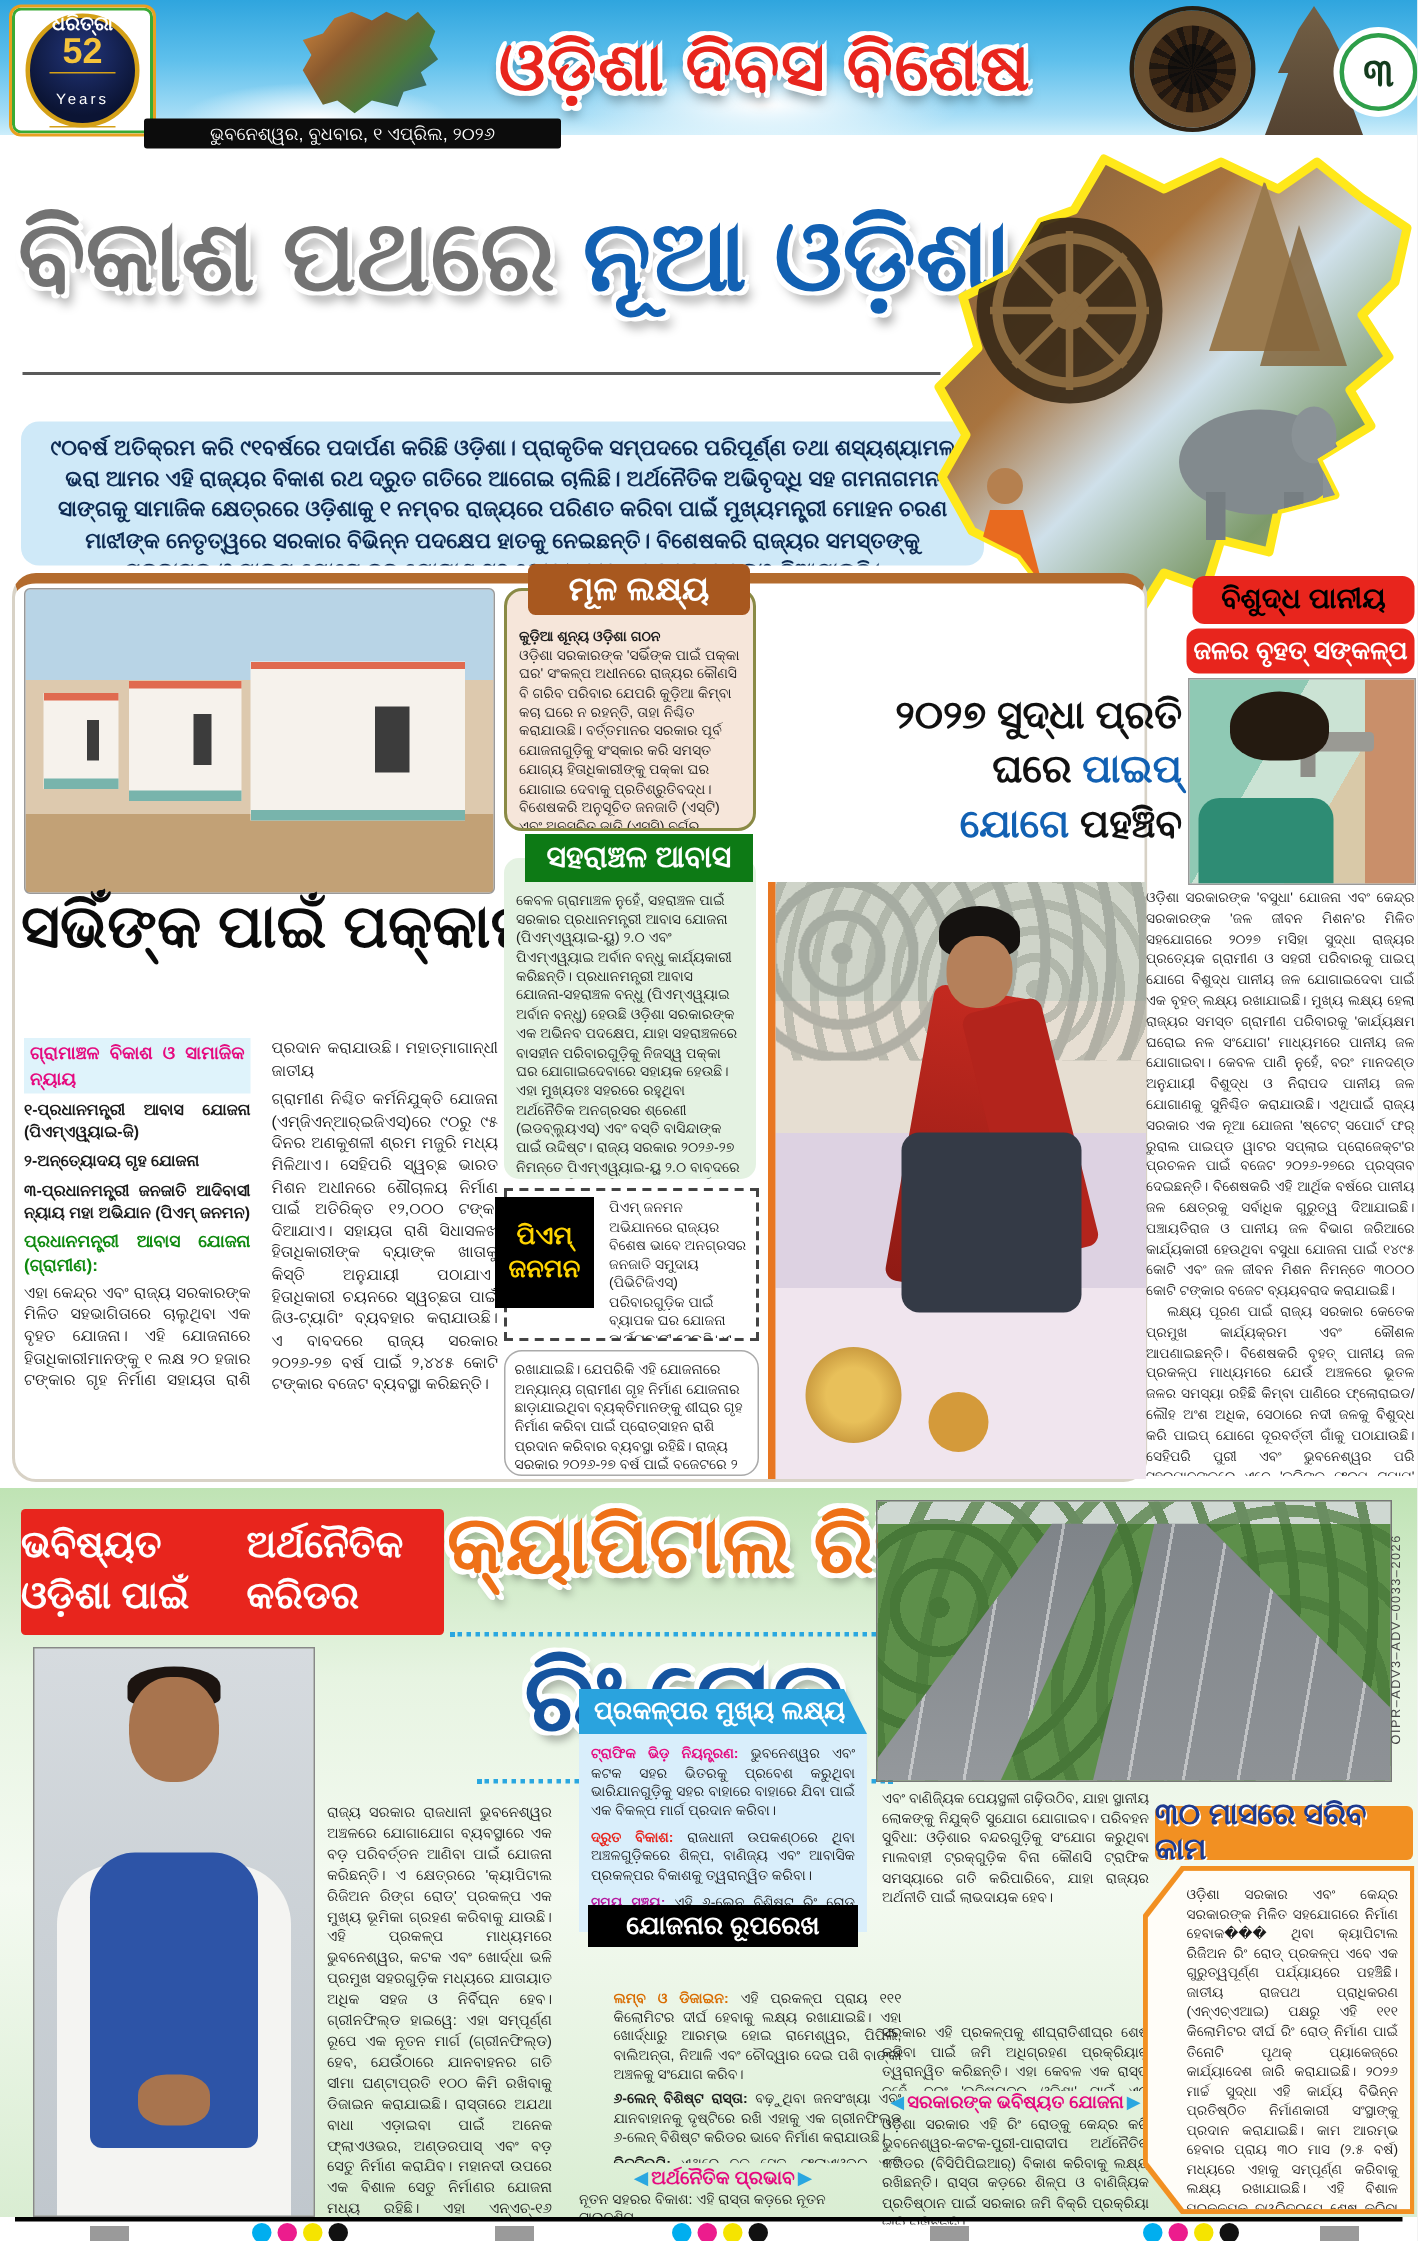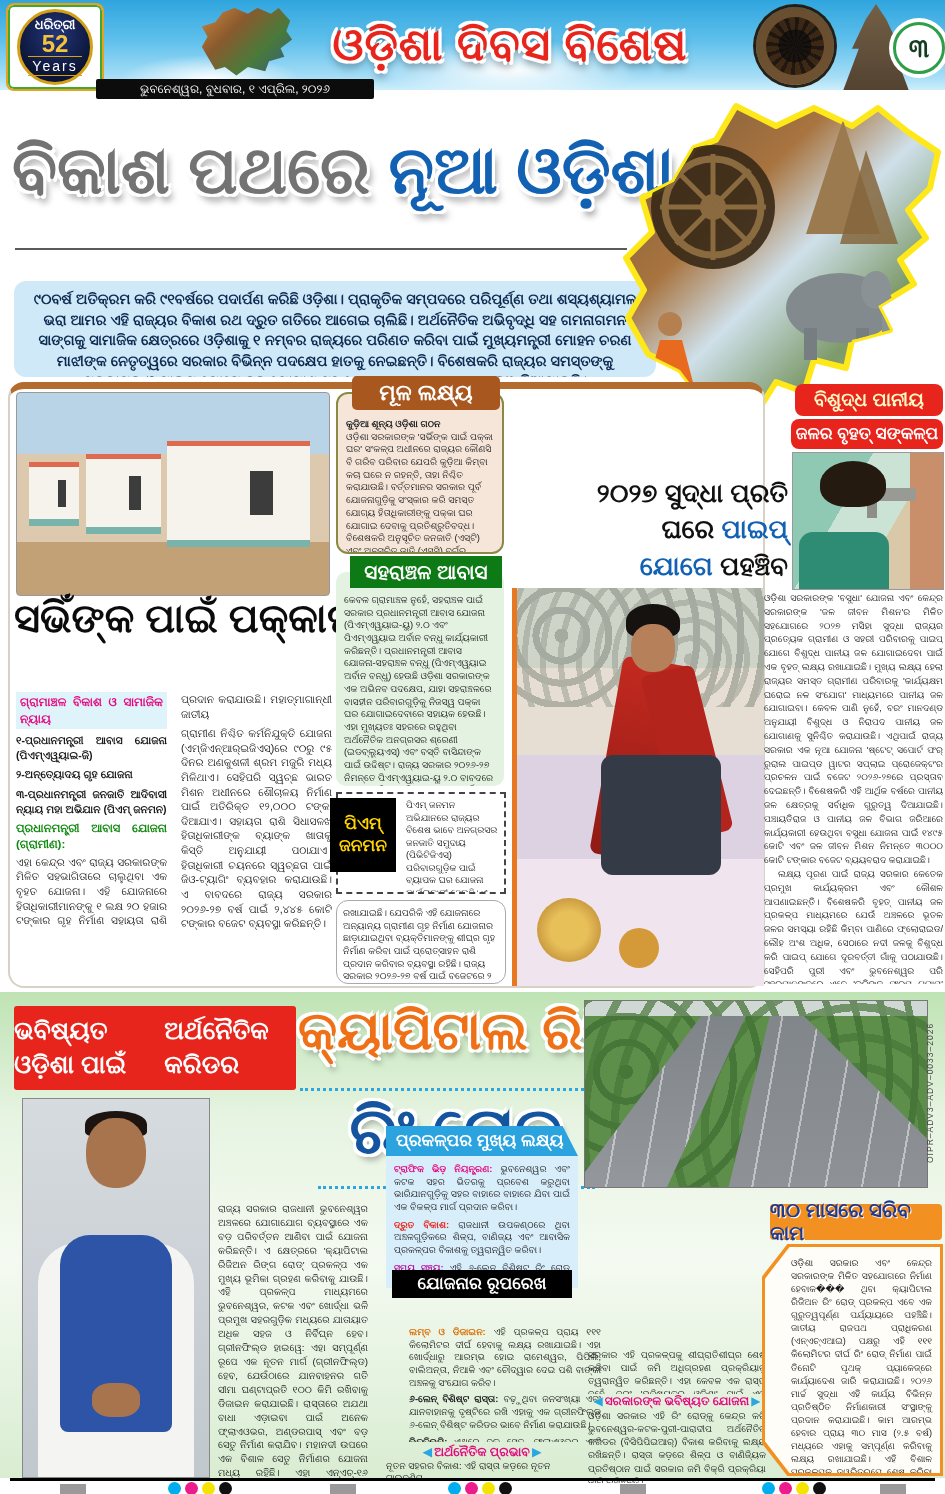--- a/index.html
+++ b/index.html
@@ -7,21 +7,21 @@
         font-family:"Liberation Sans","DejaVu Sans",sans-serif;color:#1a1a1a;}
   .abs{position:absolute;}
   .nosel{user-select:none;}
   
   .masthead{left:0;top:0;width:945px;height:90px;background:linear-gradient(180deg,#2fa5de 0%,#5fc0ec 45%,#a5ddf6 85%,#cdeefb 100%);}
   .cloud{position:absolute;background:radial-gradient(closest-side,#ffffff,rgba(255,255,255,0));border-radius:50%;}
   .logo-box{left:6px;top:3px;width:94px;height:84px;background:#fff;border-radius:8px;border:2px solid #e8a020;display:flex;align-items:center;justify-content:center;box-shadow:inset 0 0 0 2px #3aaa35;}
   .logo-circle{width:76px;height:76px;border-radius:50%;background:radial-gradient(circle at 50% 32%,#22357a,#0b1434 72%);border:3px solid #d4a017;display:flex;flex-direction:column;align-items:center;justify-content:center;box-sizing:border-box;text-align:right;}
   .logo-name{color:#fff;font-size:13px;font-weight:bold;line-height:1;}
   .logo-years{color:#f5c33b;font-size:24px;font-weight:800;line-height:1.05;}
-  .logo-years-lbl{color:#fff;font-size:14px;letter-spacing:2px;border-top:1px solid #d4a017;border-bottom:1px solid #d4a017;padding:1px 4px;}
+  .logo-years-lbl{color:#fff;font-size:10px;letter-spacing:2px;border-top:1px solid #d4a017;border-bottom:1px solid #d4a017;padding:12px 4px;}
   .mh-map{left:198px;top:5px;width:96px;height:72px;background:linear-gradient(135deg,#d98c3f 0%,#8a5a2e 35%,#4a7a3a 65%,#2e5a8a 100%);
           clip-path:polygon(38% 4%,52% 12%,62% 4%,76% 12%,84% 4%,96% 22%,92% 36%,98% 48%,86% 60%,90% 72%,74% 78%,70% 92%,52% 86%,40% 98%,28% 86%,18% 90%,10% 72%,4% 58%,10% 44%,4% 30%,18% 24%,26% 10%);
           filter:drop-shadow(0 0 2px #fff);}
   .mh-title{left:285px;top:8px;width:450px;height:74px;display:flex;align-items:center;justify-content:center;
             font-size:45px;font-weight:800;color:#e8251d;letter-spacing:1px;
             text-shadow:-3px -3px 0 #fff,3px -3px 0 #fff,-3px 3px 0 #fff,3px 3px 0 #fff,0 6px 8px rgba(0,0,0,.5);}
   .dateline{left:96px;top:79px;width:278px;height:20px;background:#0c0c0c;color:#fff;font-size:12px;display:flex;align-items:center;justify-content:center;border-radius:2px;}
   .wheel{left:756px;top:7px;width:78px;height:78px;border-radius:50%;
          background:repeating-conic-gradient(#3a2817 0 9deg,#7a5a33 9deg 22.5deg),radial-gradient(circle,#2b1b0e 0 30%,#7a5a33 30% 100%);
          background-blend-mode:multiply;box-shadow:0 0 0 3px #241608, inset 0 0 0 10px #6b4a26;opacity:.95;}
@@ -62,29 +62,29 @@
   .puja{left:512px;top:588px;width:252px;height:398px;border-left:5px solid #e87722;box-sizing:border-box;overflow:hidden;
         background:linear-gradient(180deg,#cfd4c9 0 20%,#e6ded2 20% 42%,#ddd2e2 42% 68%,#f0e5ee 68%);}
   .crowd{position:absolute;inset:0 0 70% 0;background:repeating-radial-gradient(circle at 18% 40%,#868b81 0 7px,transparent 7px 22px),repeating-radial-gradient(circle at 70% 60%,#9a9f93 0 6px,transparent 6px 18px);opacity:.55;}
   .cm-hair{position:absolute;left:44%;top:4%;width:54px;height:34px;background:#151210;border-radius:50% 50% 30% 30%;}
   .cm-face{position:absolute;left:46%;top:9%;width:44px;height:48px;background:#b5805a;border-radius:45%;}
   .scarf{position:absolute;left:36%;top:18%;width:70px;height:200px;background:linear-gradient(#c42a20,#8f1a14);transform:rotate(10deg);border-radius:8px;}
   .scarf2{position:absolute;left:58%;top:20%;width:54px;height:170px;background:#b3241c;transform:rotate(-14deg);border-radius:8px;}
   .vest{position:absolute;left:34%;top:42%;width:120px;height:120px;background:#343a46;border-radius:12px;}
   .brass{position:absolute;left:8%;bottom:6%;width:64px;height:64px;border-radius:50%;background:radial-gradient(circle,#e8c05a 0 40%,#b07a28 100%);box-shadow:70px 18px 0 -12px #d49a3a;}
   
-  .badge1{left:795px;top:384px;width:148px;height:32px;background:#e8251d;border-radius:8px;color:#fef9c3;font-size:19px;font-weight:800;display:flex;align-items:center;justify-content:center;}
+  .badge1{left:795px;top:384px;width:148px;height:32px;background:#e8251d;border-radius:8px;color:#000000;font-size:19px;font-weight:800;display:flex;align-items:center;justify-content:center;}
   .badge2{left:791px;top:419px;width:152px;height:30px;background:#e8251d;border-radius:8px;color:#fff;font-size:17px;font-weight:800;display:flex;align-items:center;justify-content:center;}
   .boy{left:792px;top:452px;width:150px;height:136px;border:1px solid #999;overflow:hidden;background:linear-gradient(120deg,#8fc9b4 0 35%,#cbe3d4 35% 62%,#d9c9a8 62%);}
   .boy .wall{position:absolute;right:0;top:0;width:22%;height:100%;background:#c98f6a;}
   .boy .tapH{position:absolute;right:18%;top:26%;width:34%;height:9%;background:#9a9a94;border-radius:3px;}
   .boy .tapV{position:absolute;right:44%;top:32%;width:7%;height:16%;background:#8e8e88;}
   .boy .hair{position:absolute;left:18%;top:6%;width:44%;height:34%;background:#241a10;border-radius:50% 50% 40% 40%;}
   .boy .shirt{position:absolute;left:4%;bottom:0;width:60%;height:42%;background:#2e8c74;border-radius:14px 14px 0 0;}
-  .statement{left:556px;top:458px;width:232px;height:132px;font-size:26px;font-weight:800;line-height:1.4;text-align:right;color:#111;margin-top:17px;}
+  .statement{left:556px;top:458px;width:232px;height:132px;font-size:26px;font-weight:800;line-height:1.4;text-align:right;color:#111;}
   .statement .blue{color:#1261b3;}
   .water-body{left:764px;top:592px;width:179px;height:392px;font-size:9.2px;line-height:1.5;text-align:justify;overflow:hidden;}
   .water-body p{margin:0;}
   .water-body p + p{text-indent:14px;}
   
   .bottom-panel{left:0;top:992px;width:945px;height:486px;background:linear-gradient(180deg,#bfe3b4 0,#e7f4e2 26%,#f4faf1 55%,#d9edd2 100%);}
   .kicker{left:14px;top:1006px;width:282px;height:84px;background:#e8251d;border-radius:3px;color:#fff;font-size:25px;font-weight:800;display:flex;flex-direction:row;align-items:center;justify-content:center;line-height:1.35;}
   .cm-photo{left:22px;top:1098px;width:186px;height:378px;border:1px solid #888;overflow:hidden;background:linear-gradient(180deg,#d6dbdf,#c0c7cd);}
   .cm-photo .head{position:absolute;left:50%;top:5%;width:60px;height:70px;margin-left:-30px;background:#a8744e;border-radius:46%;}
   .cm-photo .hairb{position:absolute;left:50%;top:3.2%;width:62px;height:26px;margin-left:-31px;background:#1c1410;border-radius:50% 50% 20% 20%;}
@@ -302,20 +302,21 @@
     <div class="hw-tex"></div>
     <div class="roadL">
         <div class="lane"></div>
       </div>
     <div class="roadR">
         <div class="lane"></div>
       </div>
   </div>
   <div class="abs credit">OIPR–ADV3–ADV–0033–2026</div>
 
+  <div class="abs mid2">ଏବଂ ବାଣିଜ୍ୟିକ ପେୟସ୍ଥଳୀ ଗଢ଼ିଉଠିବ, ଯାହା ସ୍ଥାନୀୟ ଲୋକଙ୍କୁ ନିଯୁକ୍ତି ସୁଯୋଗ ଯୋଗାଇବ। ପରିବହନ ସୁବିଧା: ଓଡ଼ିଶାର ବନ୍ଦରଗୁଡ଼ିକୁ ସଂଯୋଗ କରୁଥିବା ମାଲବାହୀ ଟ୍ରକ୍‌ଗୁଡ଼ିକ ବିନା କୌଣସି ଟ୍ରାଫିକ ସମସ୍ୟାରେ ଗତି କରିପାରିବେ, ଯାହା ରାଜ୍ୟର ଅର୍ଥନୀତି ପାଇଁ ଲାଭଦାୟକ ହେବ।</div>
   <div class="abs approach-text">ସରକାର ଏହି ପ୍ରକଳ୍ପକୁ ଶୀଘ୍ରାତିଶୀଘ୍ର ଶେଷ କରିବା ପାଇଁ ଜମି ଅଧିଗ୍ରହଣ ପ୍ରକ୍ରିୟାକୁ ତ୍ୱରାନ୍ୱିତ କରିଛନ୍ତି। ଏହା କେବଳ ଏକ ରାସ୍ତା ନୁହେଁ, ବରଂ 'ଭବିଷ୍ୟତର ଓଡ଼ିଶା' ପାଇଁ ଏକ ଅର୍ଥନୈତିକ କରିଡର ଭାବେ ପରିଗଣିତ ହେଉଛି।</div>
   <div class="abs future-head"><span class="arrowL arrowR">ସରକାରଙ୍କ ଭବିଷ୍ୟତ ଯୋଜନା</span></div>
   <div class="abs future-text">ଓଡ଼ିଶା ସରକାର ଏହି ରିଂ ରୋଡ୍‌କୁ କେନ୍ଦ୍ର କରି ଭୁବନେଶ୍ୱର-କଟକ-ପୁରୀ-ପାରାଦୀପ ଅର୍ଥନୈତିକ କରିଡର (ବିସିପିପିଇଆର୍) ବିକାଶ କରିବାକୁ ଲକ୍ଷ୍ୟ ରଖିଛନ୍ତି। ରାସ୍ତା କଡ଼ରେ ଶିଳ୍ପ ଓ ବାଣିଜ୍ୟିକ ପ୍ରତିଷ୍ଠାନ ପାଇଁ ସରକାର ଜମି ବିକ୍ରି ପ୍ରକ୍ରିୟା ଜାରି ରଖିଛନ୍ତି।</div>
 
   <div class="abs thirty-head">୩୦ ମାସରେ ସରିବ କାମ</div>
   <div class="abs thirty-outer">
     <div class="thirty-inner">ଓଡ଼ିଶା ସରକାର ଏବଂ କେନ୍ଦ୍ର ସରକାରଙ୍କ ମିଳିତ ସହଯୋଗରେ ନିର୍ମାଣ ହେବାକ��� ଥିବା କ୍ୟାପିଟାଲ ରିଜିଅନ ରିଂ ରୋଡ୍ ପ୍ରକଳ୍ପ ଏବେ ଏକ ଗୁରୁତ୍ୱପୂର୍ଣ୍ଣ ପର୍ଯ୍ୟାୟରେ ପହଞ୍ଚିଛି। ଜାତୀୟ ରାଜପଥ ପ୍ରାଧିକରଣ (ଏନ୍‌ଏଚ୍‌ଏଆଇ) ପକ୍ଷରୁ ଏହି ୧୧୧ କିଲୋମିଟର ଦୀର୍ଘ ରିଂ ରୋଡ୍ ନିର୍ମାଣ ପାଇଁ ତିନୋଟି ପୃଥକ୍ ପ୍ୟାକେଜ୍‌ରେ କାର୍ଯ୍ୟାଦେଶ ଜାରି କରାଯାଇଛି। ୨୦୨୬ ମାର୍ଚ୍ଚ ସୁଦ୍ଧା ଏହି କାର୍ଯ୍ୟ ବିଭିନ୍ନ ପ୍ରତିଷ୍ଠିତ ନିର୍ମାଣକାରୀ ସଂସ୍ଥାଙ୍କୁ ପ୍ରଦାନ କରାଯାଇଛି। କାମ ଆରମ୍ଭ ହେବାର ପ୍ରାୟ ୩୦ ମାସ (୨.୫ ବର୍ଷ) ମଧ୍ୟରେ ଏହାକୁ ସମ୍ପୂର୍ଣ୍ଣ କରିବାକୁ ଲକ୍ଷ୍ୟ ରଖାଯାଇଛି। ଏହି ବିଶାଳ ପ୍ରକଳ୍ପକୁ ତ୍ୱରିତରୂପେ ଶେଷ କରିବା ପାଇଁ ତିନୋଟି ଭାଗରେ ବିଭକ୍ତ କରାଯାଇଛି। ପ୍ୟାକେଜ୍-୧ (୪୦ କିମି): ଖୋର୍ଦ୍ଧାର ରାମେଶ୍ୱରରୁ ଆରମ୍ଭ ହୋଇ ବିଭିପଦା ପର୍ଯ୍ୟନ୍ତ। ପ୍ୟାକେଜ୍-୨ (୩୦ କିମି): ବିଭିପଦାରୁ କଟକ ଜିଲାର ଗୋବିନ୍ଦପୁର ପର୍ଯ୍ୟନ୍ତ। ପ୍ୟାକେଜ୍-୩ (୪୦ କିମି): ଗୋବିନ୍ଦପୁରରୁ ଟାଙ୍ଗୀ (ବାଦଲୋ ଟୋଲ୍ ପ୍ଲାଜା ନିକଟ) ପର୍ଯ୍ୟନ୍ତ।</div>
   </div>
 
   <div class="abs prule"></div>

